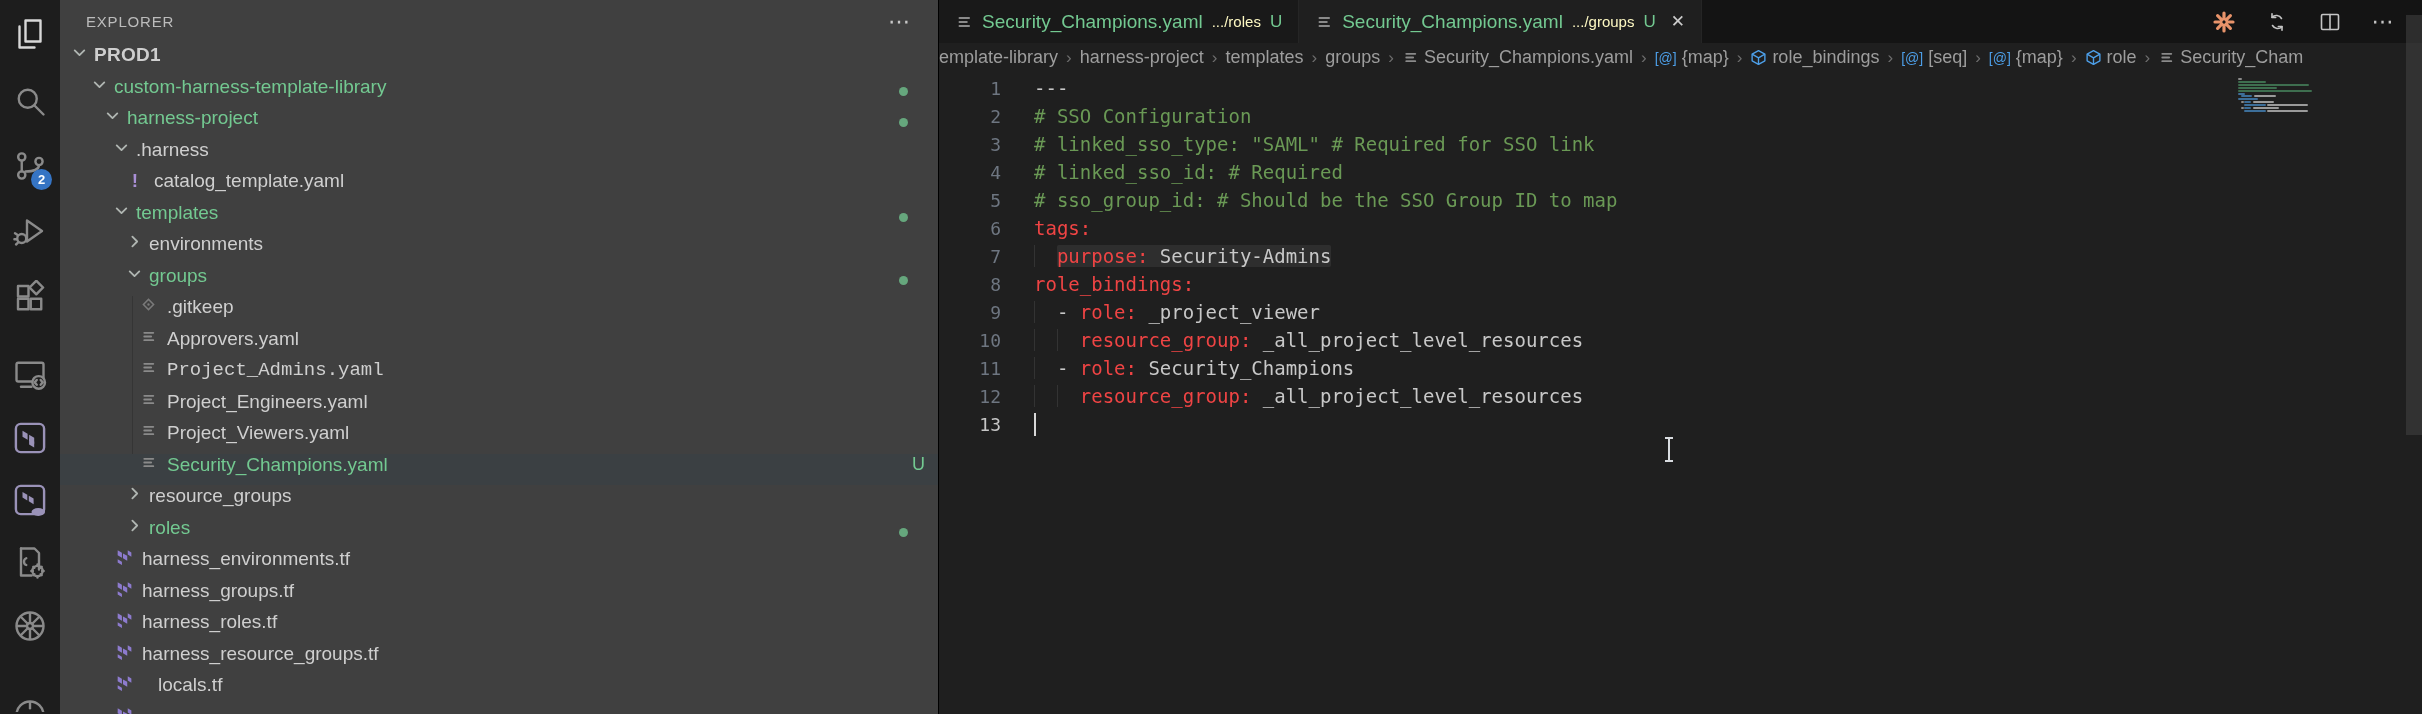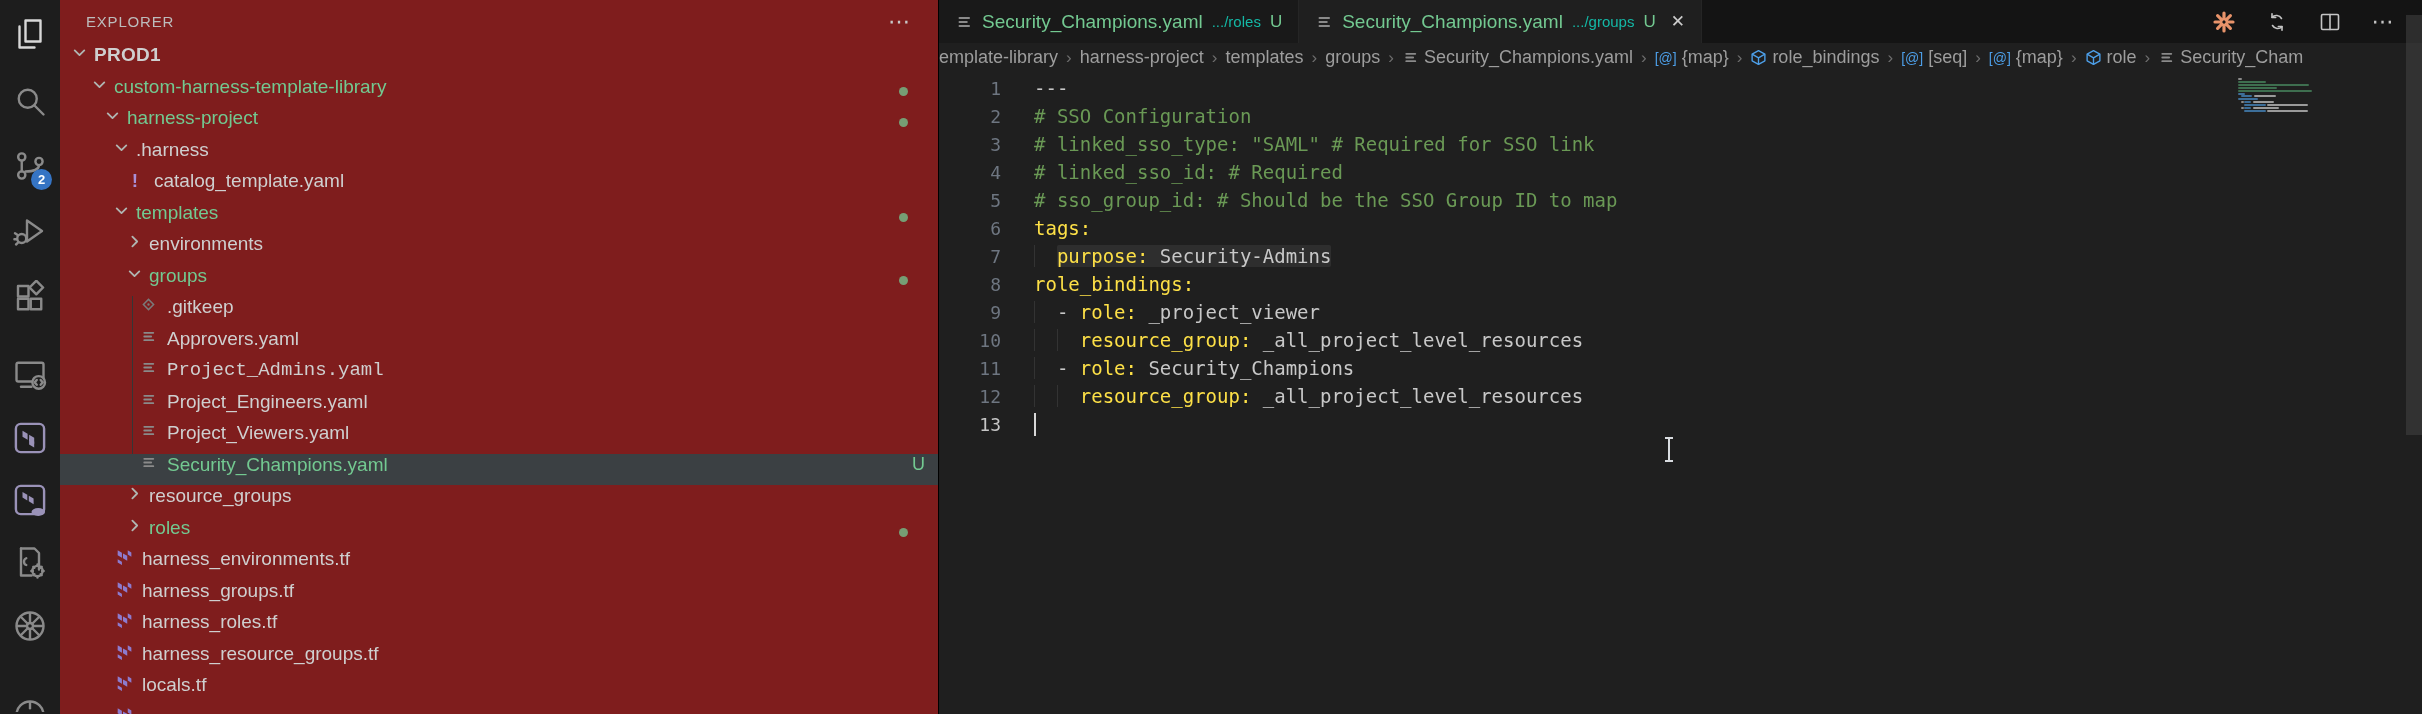--- a/index.html
+++ b/index.html
@@ -7,21 +7,21 @@
   #app{display:flex;width:2422px;height:714px;}
 
   
   .activitybar{width:60px;flex:none;background:#1d1d1d;position:relative;}
   .ab-item{position:absolute;left:0;width:60px;height:52px;display:flex;align-items:center;justify-content:center;color:#8a8a8a;cursor:pointer;}
   .ab-item.active{color:#d8d8d8;}
   .ab-item svg{width:36px;height:36px;}
   .ab-badge{position:absolute;right:8px;bottom:2px;min-width:21px;height:21px;border-radius:11px;background:#3574c4;color:#fff;font-size:13px;display:flex;align-items:center;justify-content:center;font-weight:bold;}
 
   
-  .sidebar{width:878px;flex:none;background:#7f1d1d;position:relative;border-right:1px solid #000;}
+  .sidebar{width:878px;flex:none;background:#404040;position:relative;border-right:1px solid #000;}
   .sb-header{height:43px;display:flex;align-items:center;padding:0 28px 0 26px;}
   .sb-title{color:#bcbcbc;font-size:15px;letter-spacing:.8px;}
   .sb-more{margin-left:auto;color:#c8c8c8;font-size:22px;line-height:10px;cursor:pointer;}
   .tree{position:absolute;top:44px;left:0;right:0;bottom:0;overflow:hidden;}
   .row{height:31.5px;display:flex;align-items:flex-start;position:relative;font-size:19px;color:#cfcfcf;cursor:pointer;white-space:nowrap;}
   .row.green{color:#73c991;}
   .row.selected{background:#3b4043;}
   .row.bold{font-weight:bold;letter-spacing:.3px;}
   .chev{width:17px;height:17px;flex:none;margin-right:6px;color:#b0b6b2;display:flex;align-items:center;}
   .chev svg{width:17px;height:17px;}
@@ -30,41 +30,41 @@
   .badgeU{position:absolute;right:13px;color:#73c991;font-size:18px;}
   .tguide{position:absolute;left:72px;width:1px;background:#353535;}
   .warnmark{color:#a98fd6;font-weight:bold;font-size:19px;}
 
   
   .main{flex:1;display:flex;flex-direction:column;background:#1f1f1f;position:relative;min-width:0;}
   .tabbar{height:43px;flex:none;background:#141414;display:flex;align-items:stretch;}
   .tab{display:flex;align-items:center;gap:9px;padding:0 16px;background:#191919;border-right:1px solid #252525;cursor:pointer;}
   .tab.active{background:#1f1f1f;}
   .tab .fname{color:#73c991;font-size:19px;}
-  .tab .fdir{color:#14b8a6;font-size:15px;}
+  .tab .fdir{color:#fef9c3;font-size:15px;}
   .tab .fstat{color:#73c991;font-size:17px;}
   .tab .tclose{color:#cccccc;font-size:17px;margin-left:6px;}
   .tab-actions{margin-left:auto;display:flex;align-items:center;gap:27px;padding-right:26px;color:#c5c5c5;}
   .tab-actions .ta{width:26px;height:26px;display:flex;align-items:center;justify-content:center;cursor:pointer;}
   .tab-actions svg{width:24px;height:24px;}
   .ta-more{font-size:22px;letter-spacing:1px;}
 
   .breadcrumbs{height:29px;flex:none;display:flex;align-items:center;font-size:18px;color:#9d9d9d;white-space:nowrap;overflow:hidden;background:#1f1f1f;}
   .bc-item{display:flex;align-items:center;gap:5px;cursor:pointer;flex:none;}
   .bc-sep{margin:0 8px;color:#6e6e6e;font-size:17px;flex:none;}
   .bc-sym{color:#4d9fe8;font-size:14px;}
   .bc-ico svg{width:17px;height:17px;display:block;}
 
   .editor{flex:1;position:relative;font-family:"DejaVu Sans Mono",monospace;font-size:19px;cursor:text;}
   .codelines{position:absolute;top:2px;left:0;right:130px;}
   .cl{height:28px;display:flex;align-items:center;position:relative;}
   .ln{width:62px;flex:none;text-align:right;color:#6e7681;font-size:18px;}
   .cl.cur .ln{color:#c6c6c6;}
   .lc{margin-left:33px;white-space:pre;position:relative;}
-  .tk-key{color:#fde047;}
+  .tk-key{color:#ef4444;}
   .tk-val{color:#c8c8c8;}
   .tk-cmt{color:#6a9955;}
   .tk-pun{color:#c8c8c8;}
   .hl7{background:rgba(255,255,255,.07);border-radius:2px;}
   .ig{position:absolute;top:0;bottom:0;width:1px;background:#333;}
   .caret{position:absolute;width:2px;height:23px;background:#d7d7d7;}
 
   .minimap{position:absolute;top:6px;right:80px;width:104px;height:120px;}
   .mm{position:absolute;height:2px;border-radius:1px;}
   .vscroll{position:absolute;right:0;top:15px;width:16px;height:420px;background:#454545;opacity:.5;}
@@ -372,21 +372,21 @@
               <g fill="#8d7bce">
                 <path d="M2.5 2.2l4 2.3v4.6l-4-2.3z"></path>
                 <path d="M7.5 5.1l4 2.3V12l-4-2.3z"></path>
                 <path d="M12 2.2l3.4 2v4l-3.4-2z"></path>
                 <path d="M2.5 10.6l4 2.3v3l-4-2.3z"></path>
               </g>
             </svg>
           </span>
           <span>harness_resource_groups.tf</span>
         </div>
-        <div class="row " style="padding-left: 53px;">
+        <div class="row " style="padding-left: 53px; gap: 16px;">
           <span class="ficon">
             <svg viewBox="0 0 16 16" style="width: 17px; height: 17px;">
               <g fill="#8d7bce">
                 <path d="M2.5 2.2l4 2.3v4.6l-4-2.3z"></path>
                 <path d="M7.5 5.1l4 2.3V12l-4-2.3z"></path>
                 <path d="M12 2.2l3.4 2v4l-3.4-2z"></path>
                 <path d="M2.5 10.6l4 2.3v3l-4-2.3z"></path>
               </g>
             </svg>
           </span>

